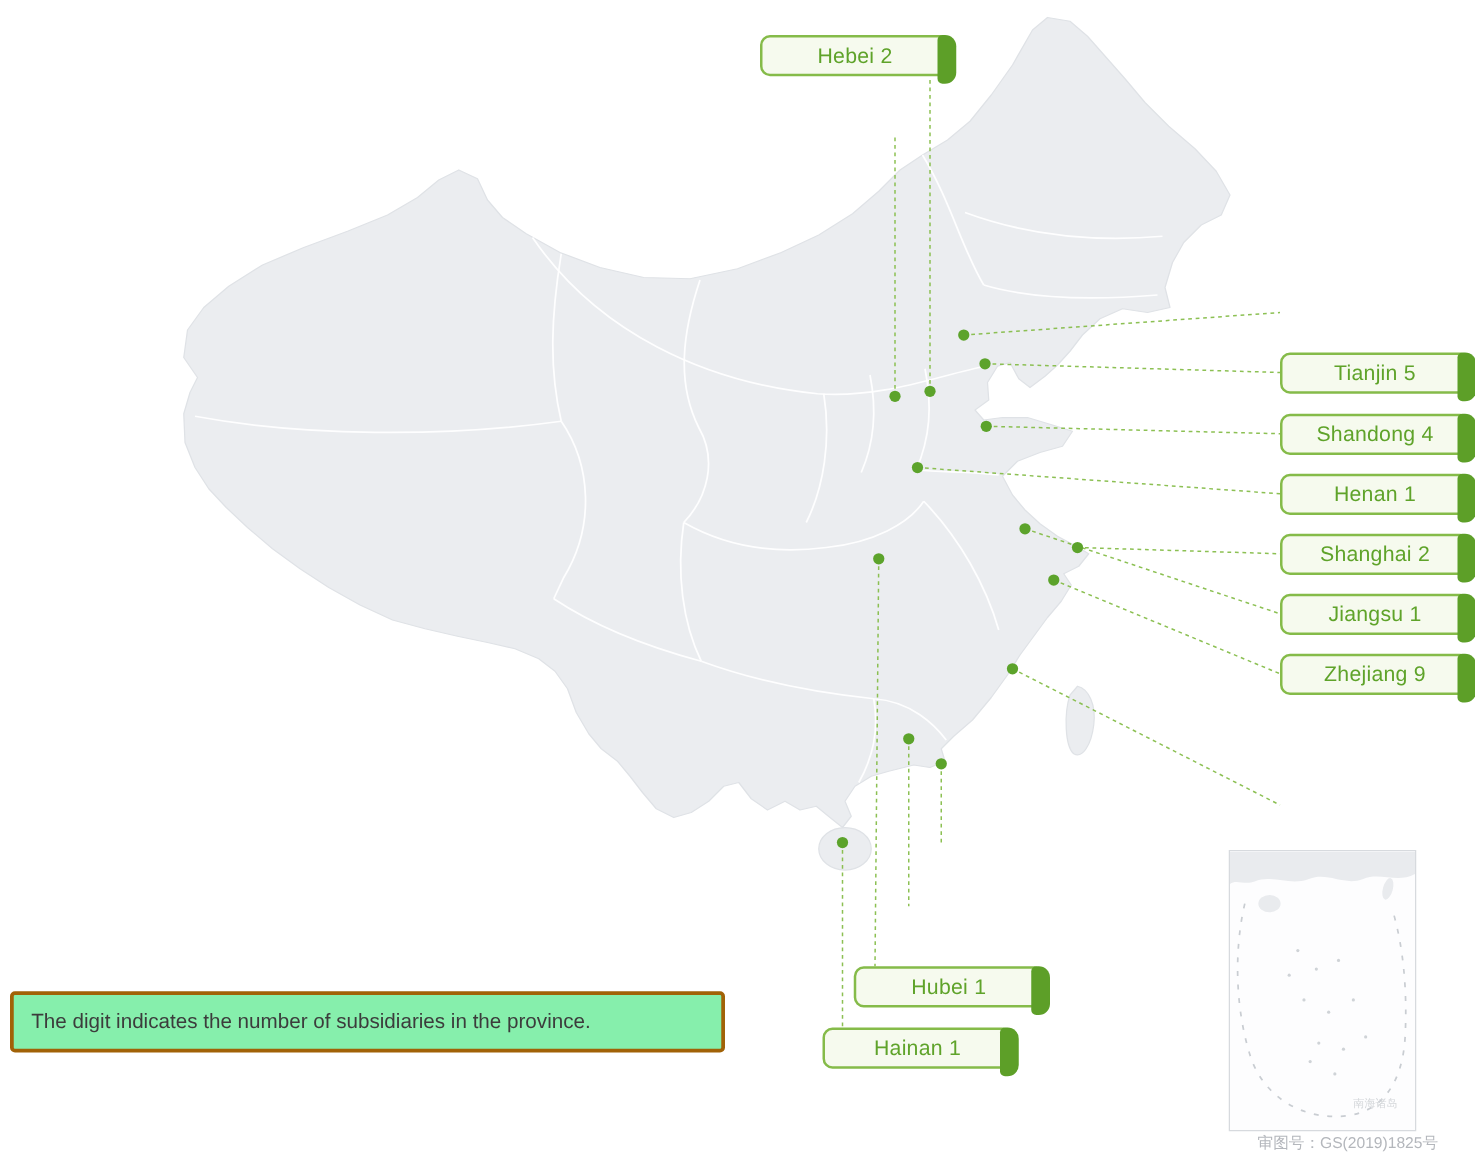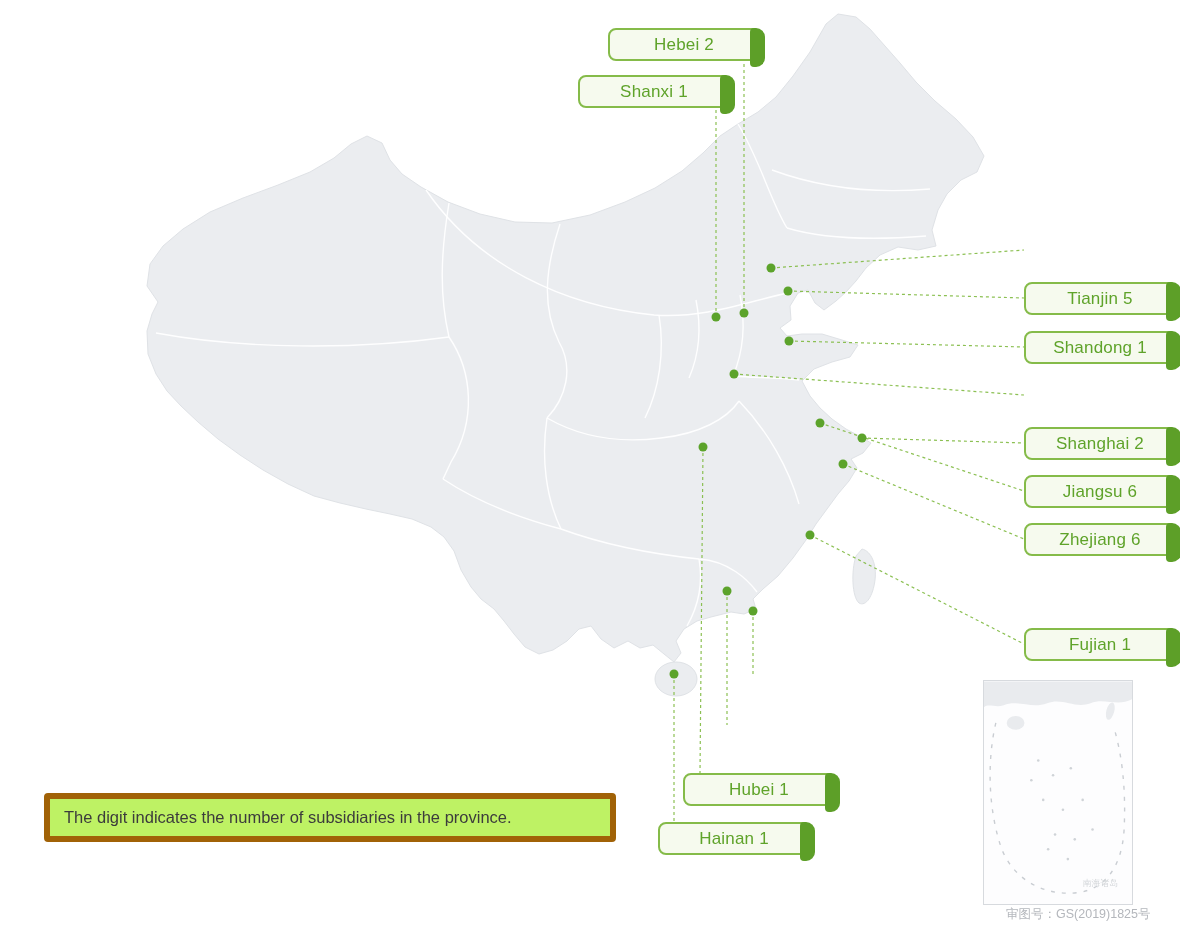--- a/index.html
+++ b/index.html
@@ -17,23 +17,23 @@
     display:flex;align-items:center;justify-content:center;
     color:#5fa32a;font-weight:normal;font-size:17px;letter-spacing:.2px;
   }
   .tag-edge{
     position:absolute;z-index:-1;top:-2px;right:-7px;width:15px;
     height:calc(100% + 10px);background:#5d9f28;border-radius:4px 9px 9px 4px;
   }
   .tag-text{position:relative;white-space:nowrap;}
   .note{
     position:absolute;left:8px;top:793px;width:572px;height:49px;box-sizing:border-box;
-    background:#bef264;border:6px solid #a16207;border-radius:4px;
+    background:#86efac;border:3px solid #a16207;border-radius:4px;
     display:flex;align-items:center;padding:0 14px;
-    color:#3c3c3c;font-size:16.5px;z-index:2;margin-left:36px;
+    color:#3c3c3c;font-size:16.5px;z-index:2;
   }
   .inset{
     position:absolute;left:983px;top:680px;width:150px;height:225px;box-sizing:border-box;
     background:#fdfdfe;border:1px solid #d7dade;z-index:2;
   }
   .inset svg{display:block;width:100%;height:100%;}
   .inset-caption{
     position:absolute;left:1006px;top:906px;width:197px;
     color:#b4b7bc;font-size:12.5px;z-index:2;white-space:nowrap;
   }
@@ -117,47 +117,43 @@
       <circle class="dot" cx="727" cy="591" r="4.5"></circle>
       <circle class="dot" cx="753" cy="611" r="4.5"></circle>
       <circle class="dot" cx="674" cy="674" r="4.5"></circle>
     </g>
   </svg>
 
   <div class="tag" style="left:608px;top:28px">
     <span class="tag-edge"></span>
     <span class="tag-text">Hebei 2</span>
   </div>
-  <div class="tag" style="left:578px;top:75px">
-    <span class="tag-edge"></span>
-    <span class="tag-text">Shanxi 1</span>
-  </div>
   <div class="tag" style="left:1024px;top:282px">
     <span class="tag-edge"></span>
     <span class="tag-text">Tianjin 5</span>
   </div>
   <div class="tag" style="left:1024px;top:331px">
     <span class="tag-edge"></span>
-    <span class="tag-text">Shandong 1</span>
+    <span class="tag-text">Shandong 4</span>
+  </div>
+  <div class="tag" style="left:1024px;top:379px">
+    <span class="tag-edge"></span>
+    <span class="tag-text">Henan 1</span>
   </div>
   <div class="tag" style="left:1024px;top:427px">
     <span class="tag-edge"></span>
     <span class="tag-text">Shanghai 2</span>
   </div>
   <div class="tag" style="left:1024px;top:475px">
     <span class="tag-edge"></span>
-    <span class="tag-text">Jiangsu 6</span>
+    <span class="tag-text">Jiangsu 1</span>
   </div>
   <div class="tag" style="left:1024px;top:523px">
     <span class="tag-edge"></span>
-    <span class="tag-text">Zhejiang 6</span>
-  </div>
-  <div class="tag" style="left:1024px;top:628px">
-    <span class="tag-edge"></span>
-    <span class="tag-text">Fujian 1</span>
+    <span class="tag-text">Zhejiang 9</span>
   </div>
   <div class="tag" style="left:683px;top:773px">
     <span class="tag-edge"></span>
     <span class="tag-text">Hubei 1</span>
   </div>
   <div class="tag" style="left:658px;top:822px">
     <span class="tag-edge"></span>
     <span class="tag-text">Hainan 1</span>
   </div>
 

